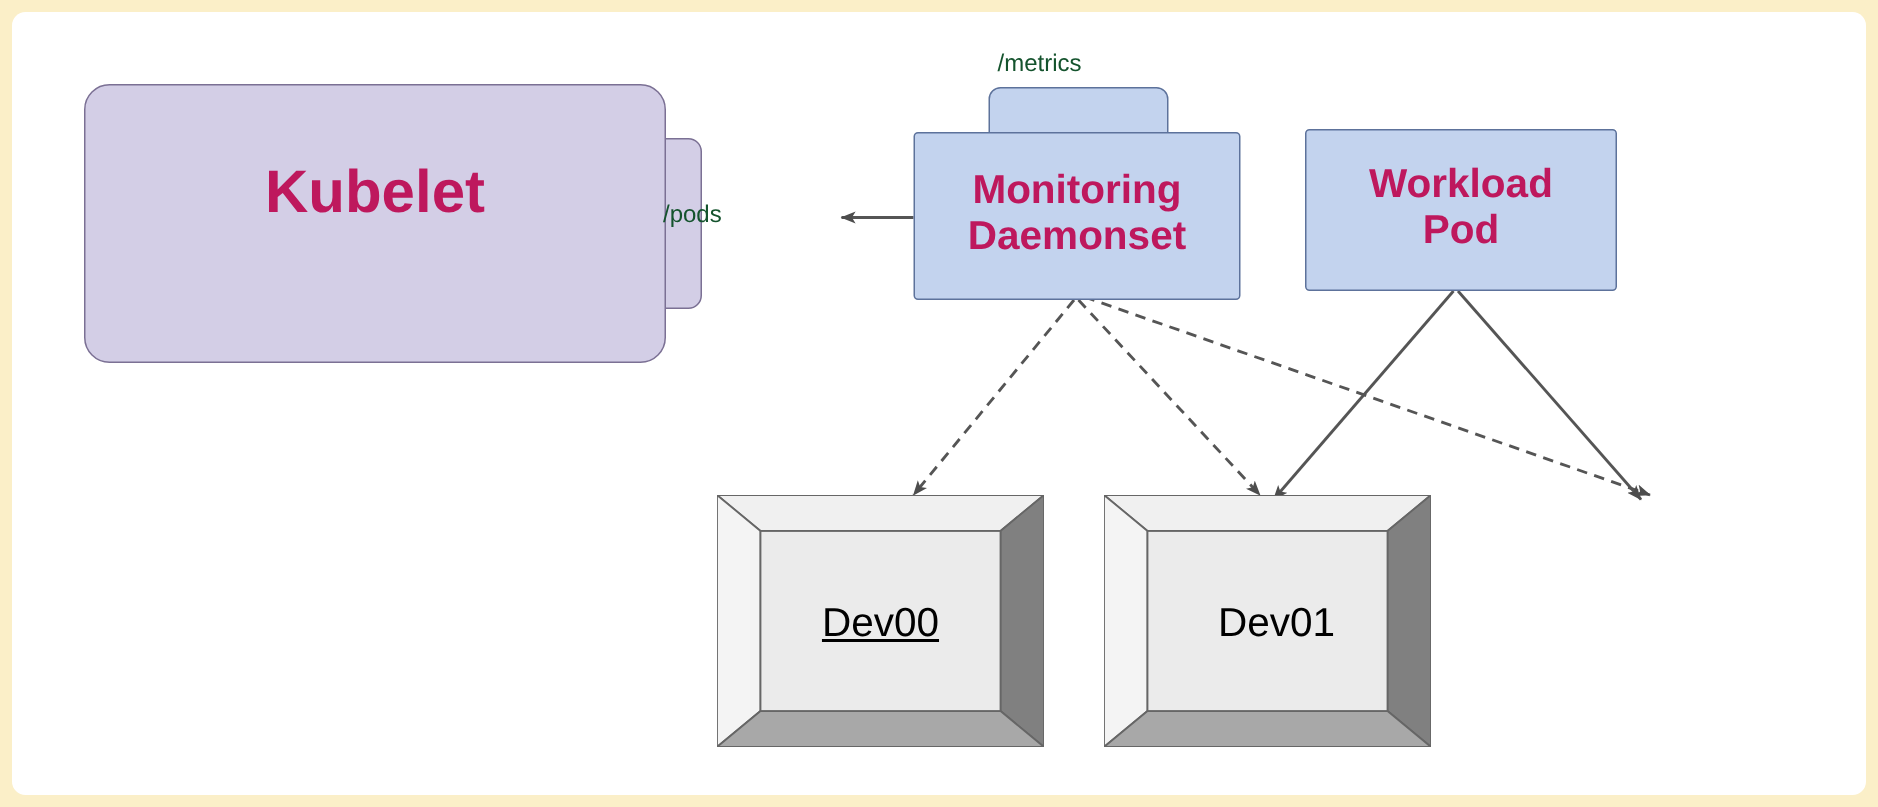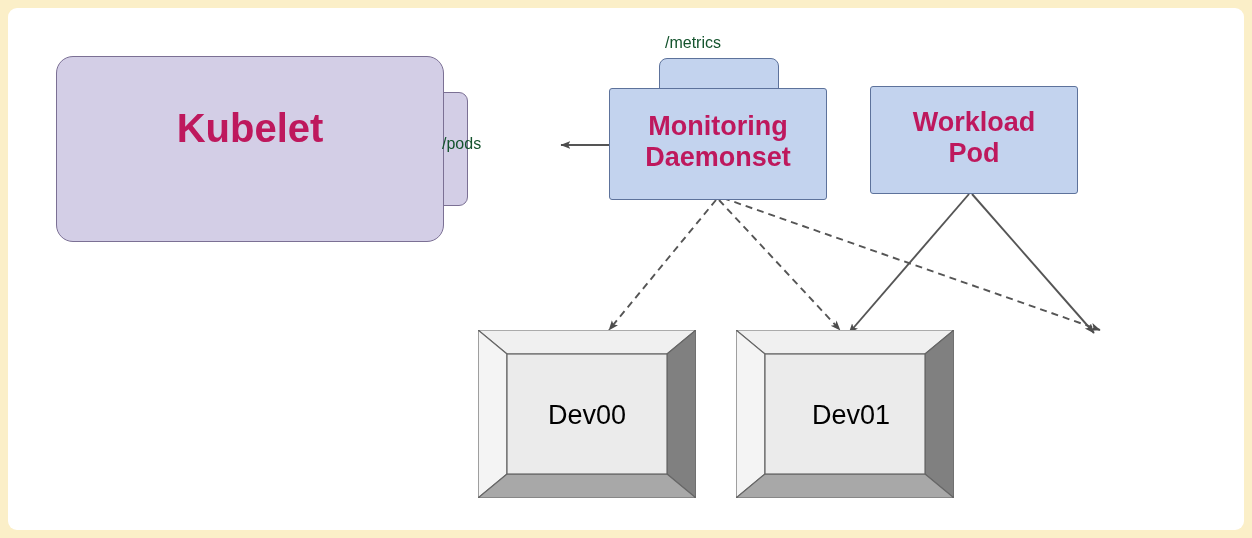--- a/index.html
+++ b/index.html
@@ -167,21 +167,21 @@
     </div>
 
     <div class="device" style="left:470px; top:322px; width:218px; height:168px;">
       <svg width="218" height="168" viewBox="0 0 218 168">
         <polygon points="0,0 218,0 189,24 29,24" fill="#f0f0f0" stroke="#666666" stroke-width="1.2"></polygon>
         <polygon points="0,0 29,24 29,144 0,168" fill="#f4f4f4" stroke="#666666" stroke-width="1.2"></polygon>
         <polygon points="218,0 218,168 189,144 189,24" fill="#808080" stroke="#666666" stroke-width="1.2"></polygon>
         <polygon points="0,168 29,144 189,144 218,168" fill="#a8a8a8" stroke="#666666" stroke-width="1.2"></polygon>
         <rect x="29" y="24" width="160" height="120" fill="#ebebeb" stroke="#666666" stroke-width="1.2"></rect>
       </svg>
-      <div class="dev-text" style="top:70px;">Dev00</div>
+      <div class="dev-text" style="top:70px;text-decoration:underline;">Dev00</div>
     </div>
 
     <div class="device" style="left:728px; top:322px; width:218px; height:168px;">
       <svg width="218" height="168" viewBox="0 0 218 168">
         <polygon points="0,0 218,0 189,24 29,24" fill="#f0f0f0" stroke="#666666" stroke-width="1.2"></polygon>
         <polygon points="0,0 29,24 29,144 0,168" fill="#f4f4f4" stroke="#666666" stroke-width="1.2"></polygon>
         <polygon points="218,0 218,168 189,144 189,24" fill="#808080" stroke="#666666" stroke-width="1.2"></polygon>
         <polygon points="0,168 29,144 189,144 218,168" fill="#a8a8a8" stroke="#666666" stroke-width="1.2"></polygon>
         <rect x="29" y="24" width="160" height="120" fill="#ebebeb" stroke="#666666" stroke-width="1.2"></rect>
       </svg>

